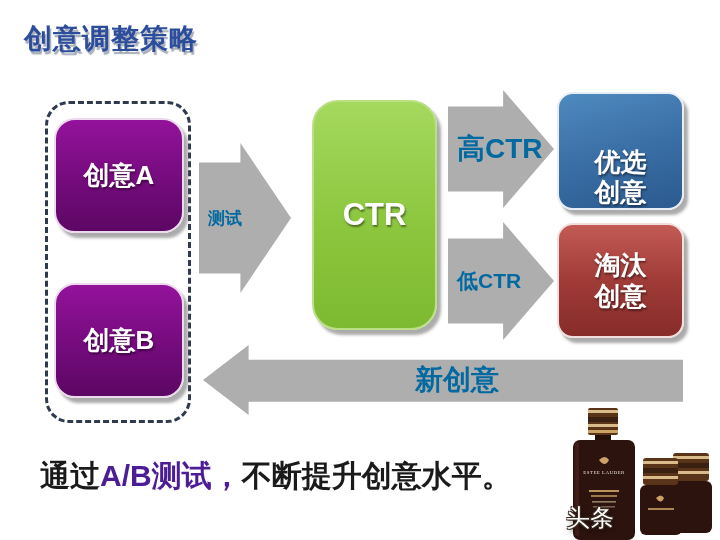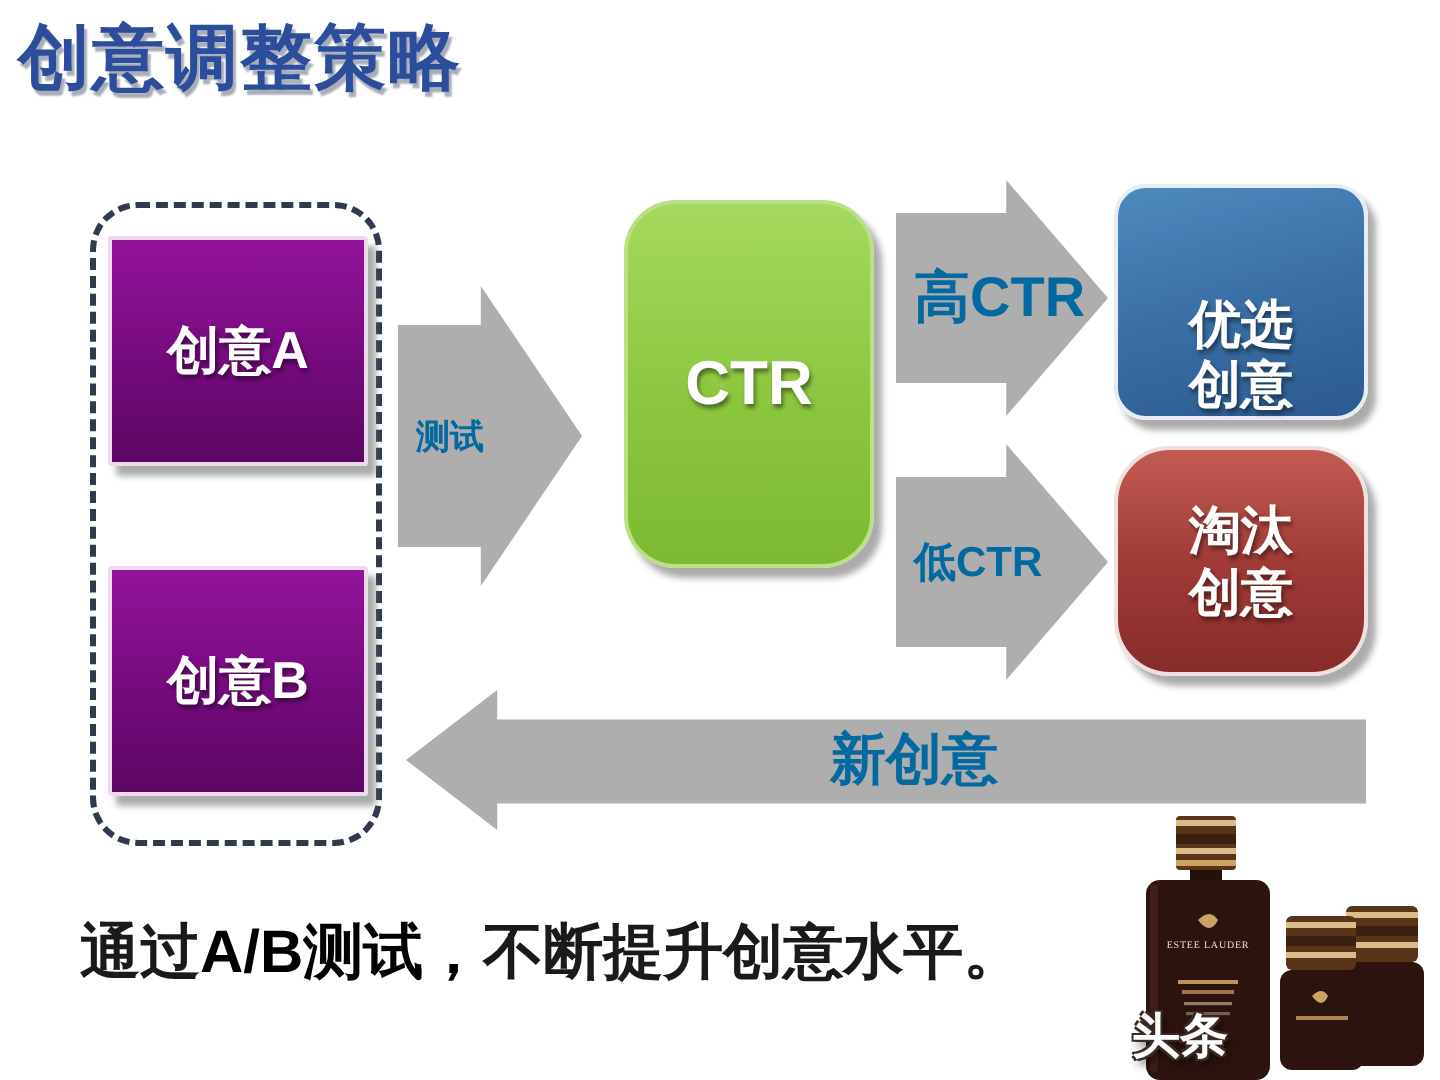--- a/index.html
+++ b/index.html
@@ -2,59 +2,59 @@
 <html><head>
 <meta charset="utf-8">
 <style>
   html,body{margin:0;padding:0;background:#ffffff;}
   .slide{
     position:relative;width:720px;height:540px;background:#ffffff;overflow:hidden;
     font-family:"Liberation Sans","DejaVu Sans",sans-serif;
   }
   
   .title{
-    position:absolute;left:8px;top:4px;margin:1px;
-    font-size:36px;font-weight:900;letter-spacing:1px;color:#2C4C9C;
+    position:absolute;left:8px;top:4px;margin:16px;
+    font-size:28px;font-weight:900;letter-spacing:1px;color:#2C4C9C;
     text-shadow:1.5px 2.5px 1px #a8adb8;
   }
   
   .dashed-group{
     position:absolute;left:45px;top:101px;width:146px;height:322px;
     border:3px dashed #2F3A4E;border-radius:24px;box-sizing:border-box;
   }
   
   .box{
     position:absolute;display:flex;align-items:center;justify-content:center;
     color:#fff;font-weight:800;text-align:center;
     box-shadow:4px 5px 3px rgba(115,115,115,0.6);
     box-sizing:border-box;
   }
   .box .lbl{text-shadow:1px 2px 2px rgba(0,0,0,0.45);}
   .purple{
     background:linear-gradient(180deg,#93139A 0%,#7A0C82 45%,#5C0764 100%);
-    border:2px solid #EDD9EE;border-radius:2px;
+    border:2px solid #EDD9EE;border-radius:21px;
     width:130px;height:115px;font-size:26px;align-items:center;
   }
   .creative-a{left:6px;top:14px;}
   .creative-b{left:6px;top:179px;}
   .ctr-box{
-    left:312px;top:100px;width:125px;height:184px;
+    left:312px;top:100px;width:125px;height:230px;
     background:linear-gradient(180deg,#A5D95E 0%,#8CC63E 55%,#7DBA31 100%);
     border:2px solid #BBDF87;border-radius:26px;font-size:31px;
   }
   .blue-box{
     left:557px;top:92px;width:127px;height:118px;
     background:linear-gradient(165deg,#4E8ABF 0%,#3A6FA5 50%,#2B5A8F 100%);
     border:2px solid #E6EDF5;border-radius:16px;
     font-size:26px;line-height:1.18;align-items:flex-end;
   }
   .red-box{
     left:557px;top:223px;width:127px;height:115px;
     background:linear-gradient(180deg,#C25B54 0%,#A03B37 50%,#872C2A 100%);
-    border:2px solid #F0DFDD;border-radius:28px;
+    border:2px solid #F0DFDD;border-radius:16px;
     font-size:26px;line-height:1.18;justify-content:center;
   }
   
   .arrow{position:absolute;background:#AEAEAE;}
   .arrow-test{
     left:199px;top:143px;width:92px;height:150px;
     clip-path:polygon(0% 13%,45% 13%,45% 0%,100% 50%,45% 100%,45% 87%,0% 87%);
   }
   .arrow-high{
     left:448px;top:90px;width:106px;height:118px;
@@ -77,26 +77,26 @@
   .lab-low{left:457px;top:222px;height:118px;font-size:21px;text-align:center;}
   .lab-new{
     left:203px;top:345px;width:480px;height:70px;
     justify-content:center;padding-left:28px;box-sizing:border-box;font-size:28px;
   }
   
   .caption{
     position:absolute;left:40px;top:456px;margin:0;
     font-size:30px;font-weight:700;color:#1a1a1a;white-space:nowrap;
   }
-  .caption .hl{color:#000000;}
+  .caption .hl{color:#4c1d95;}
   
   .product{position:absolute;left:555px;top:398px;width:165px;height:142px;}
   .watermark{
     position:absolute;left:566px;top:502px;display:flex;gap:8px;align-items:baseline;
-    color:#ffffff;font-weight:700;font-size:24px;white-space:nowrap;
+    color:#ffffff;font-weight:400;font-size:24px;white-space:nowrap;
     text-shadow:1px 1px 0 #3a2a20,-1px -1px 0 #3a2a20,1px -1px 0 #3a2a20,
                 -1px 1px 0 #3a2a20,2px 3px 4px rgba(0,0,0,0.65);
   }
 </style>
 </head>
 <body>
 
 <div class="slide">
 
   <h1 class="title">创意调整策略</h1>

